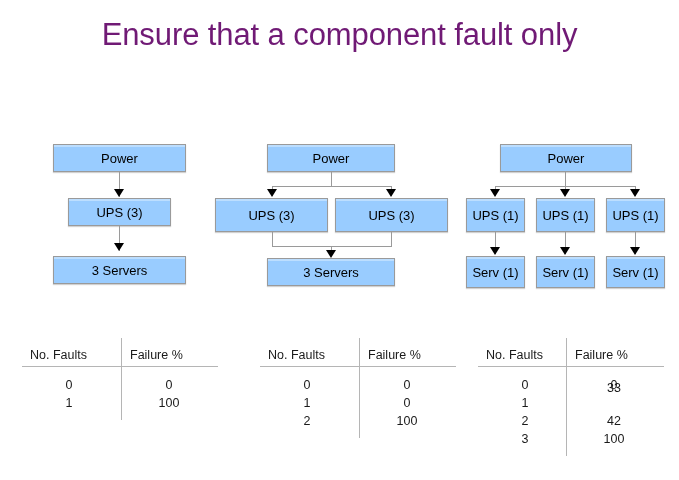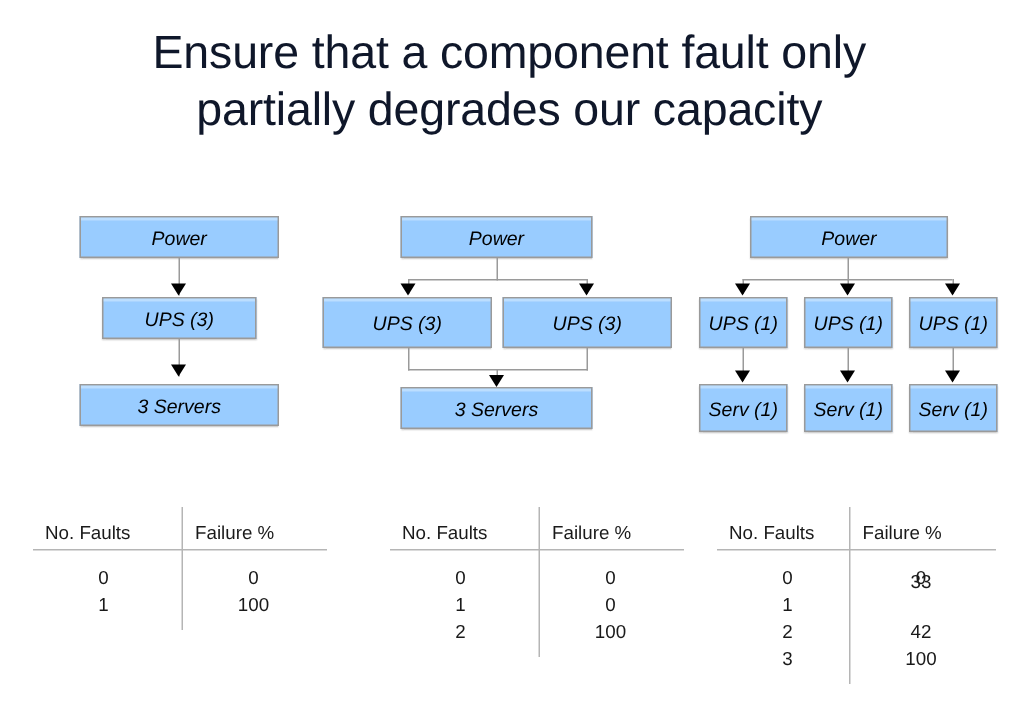--- a/index.html
+++ b/index.html
@@ -19,33 +19,32 @@
   
   .title {
     position: absolute;
     left: 0;
     top: 16px;
     width: 679px;
     text-align: center;
     font-size: 31px;
     line-height: 38px;
     font-weight: normal;
-    color: #0f172a;
+    color: #701a75;
     letter-spacing: -0.1px;
   }
   .title-line { display: block; }
 
   
   .diagram-area {
     position: absolute;
     left: 0;
     top: 0;
     width: 593px;
     height: 320px;
-    font-style: italic;
   }
   .node {
     position: absolute;
     background: #99ccff;
     border: 1px solid #9a9a9a;
     box-sizing: border-box;
     display: flex;
     align-items: center;
     justify-content: center;
     font-size: 13px;
@@ -112,21 +111,20 @@
     text-align: center;
   }
   .ftable .cell.c0 { left: 8px;  width: 78px; }
   .ftable .cell.c1 { left: 108px; width: 78px; }
 </style>
 </head>
 <body>
 
 <div class="title">
   <span class="title-line">Ensure that a component fault only</span>
-  <span class="title-line">partially degrades our capacity</span>
 </div>
 
 <div class="diagram-area">
 
   <div>
     <div class="node top-hilite" style="left:53px; top:144px; width:133px; height:28px;">Power</div>
 
     <div class="vline" style="left:119px; top:172px; height:25px;"></div>
     <div class="arrowhead" style="left:114px; top:189px;"></div>
 

